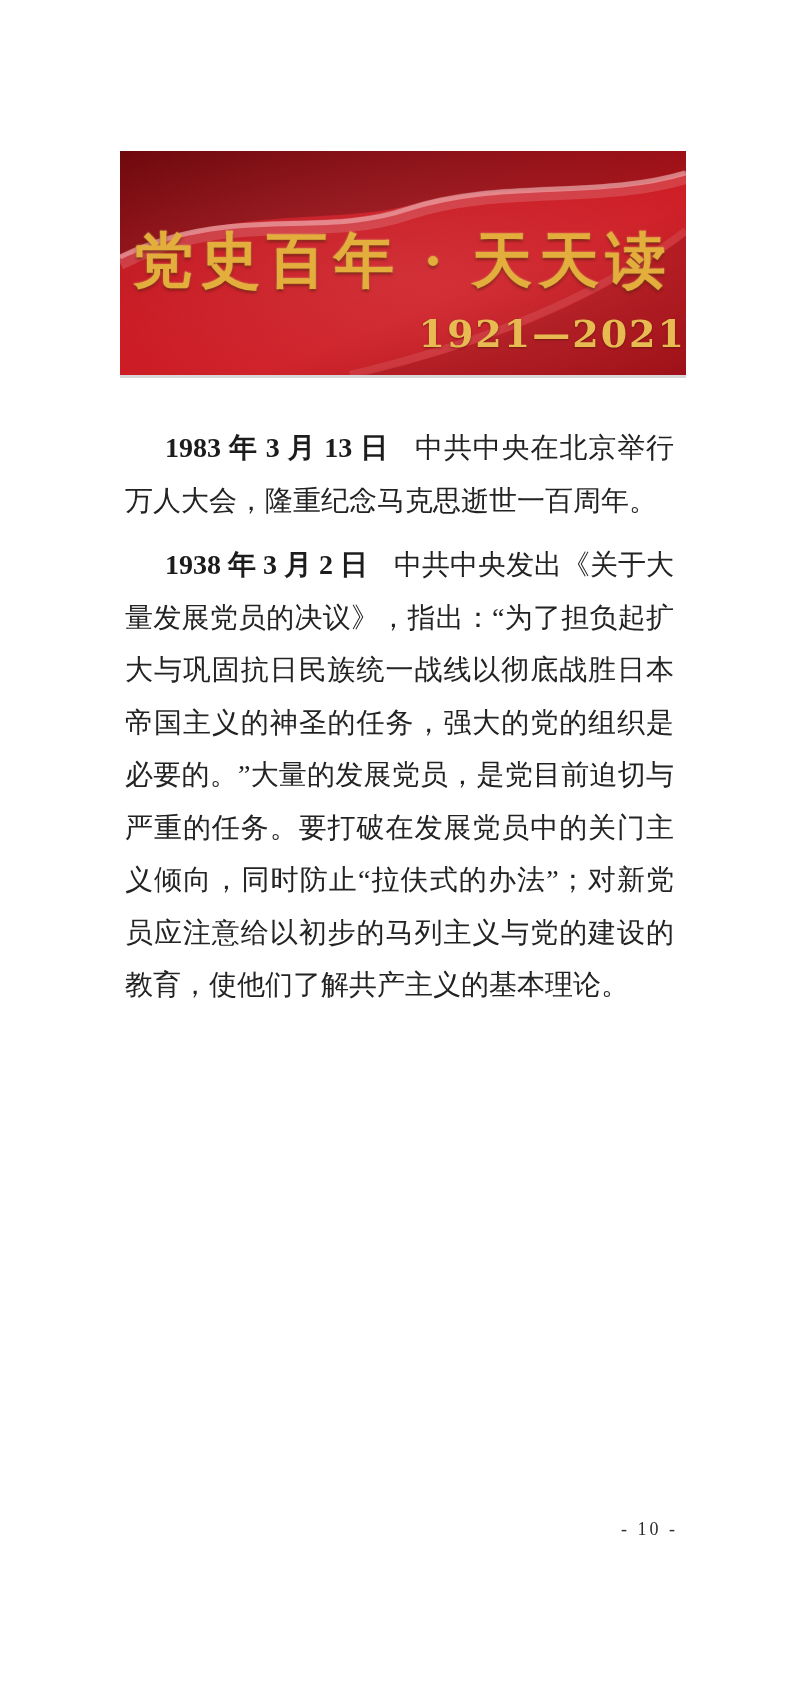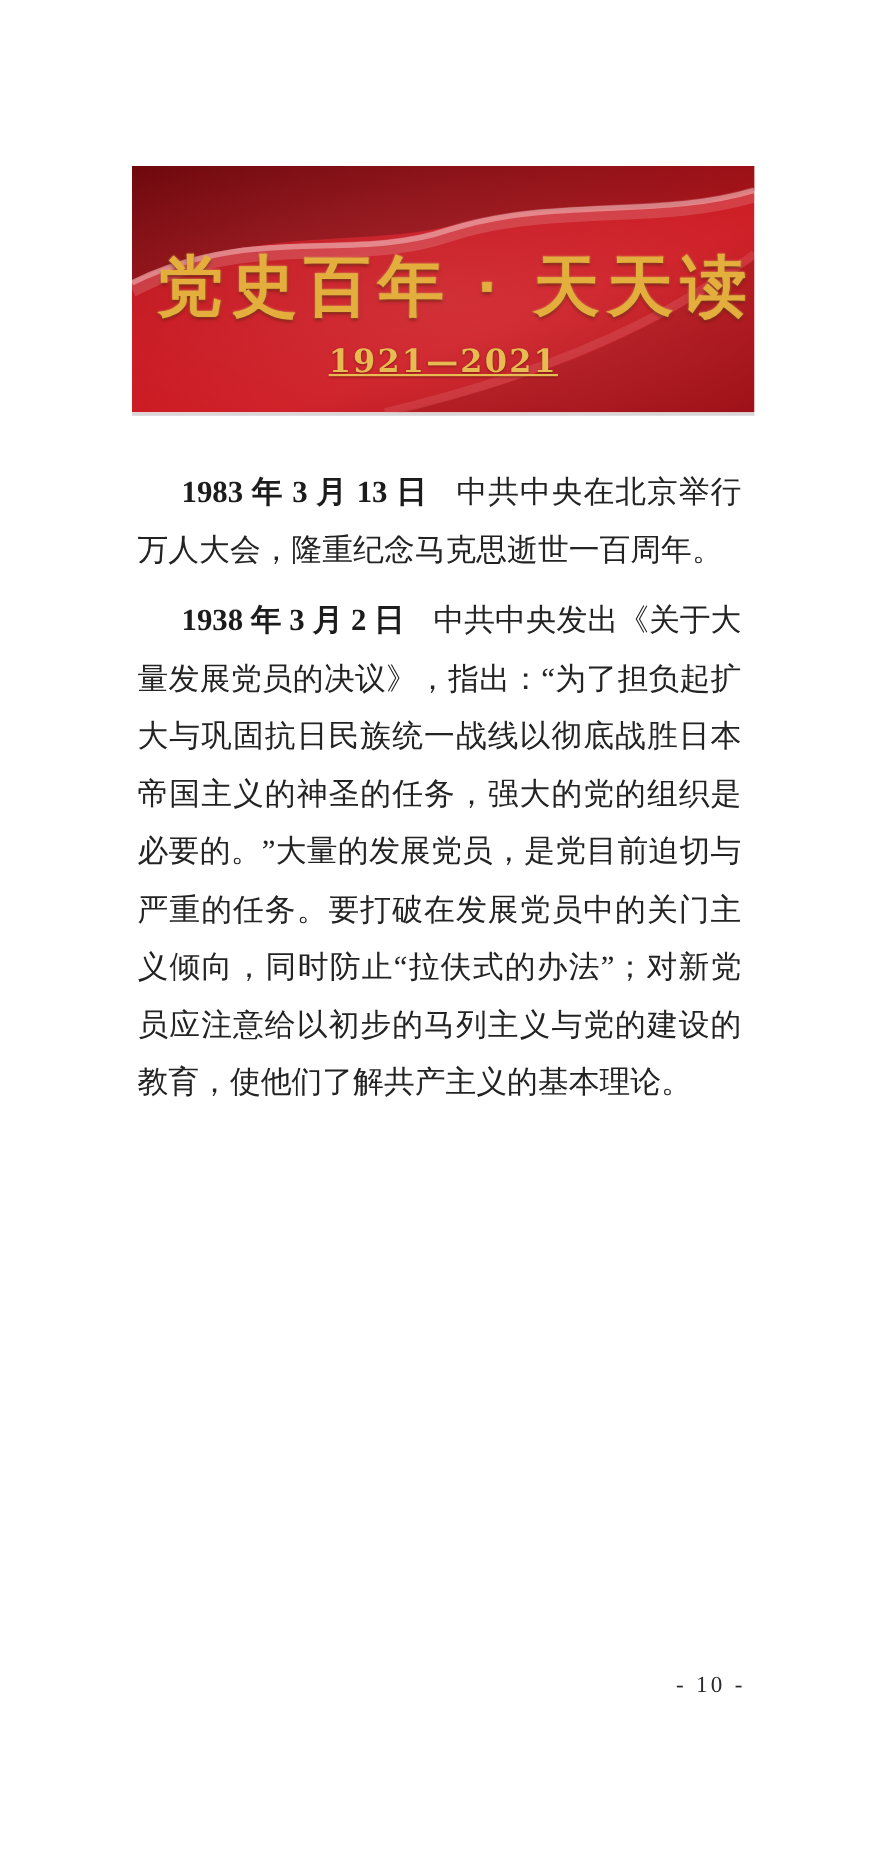--- a/index.html
+++ b/index.html
@@ -18,41 +18,40 @@
     left:120px; top:151px;
     width:566px; height:224px;
     border-bottom:3px solid #d7d7d9;
     overflow:hidden;
   }
   .banner svg{position:absolute;left:0;top:0;width:100%;height:100%;display:block;}
   .banner-title{
     position:absolute;
     left:0; top:70px;
     width:100%;
-    text-align:right;
+    text-align:center;
     font-size:60px;
     font-weight:bold;
     letter-spacing:7px;
     color:#e3ae3c;
     text-shadow:0 2px 3px rgba(80,20,5,.65), 0 0 2px #f4d170;
-    font-family:Liberation Sans, sans-serif;
+    font-family:Liberation Serif, serif;
     white-space:nowrap;
   }
   .banner-subtitle{
     position:absolute;
     left:0; top:160px;
     width:100%;
-    text-align:center;
-    font-size:29px;
+    text-align:right;
+    font-size:38px;
     font-weight:bold;
     letter-spacing:2px;
     color:#e8bb52;
     text-shadow:0 1px 2px rgba(80,20,5,.6);
     font-family:"DejaVu Serif","Liberation Serif",serif;
-    text-decoration:underline;
   }
 
   
   .article{
     position:absolute;
     left:113px; top:410px;
     width:573px;
     font-size:28px;
     line-height:52.5px;
     color:#232323;
@@ -67,21 +66,21 @@
     font-weight:bold;
     color:#1c1c1c;
     margin-right:26px;
   }
 
   
   .page-number{
     position:absolute;
     top:1519px;
     right:122px;
-    font-size:21px;
+    font-size:18px;
     letter-spacing:3px;
     color:#2a2a2e;
     font-family:"Liberation Serif","DejaVu Serif",serif;
   }
 </style>
 </head>
 <body>
 
 <div class="page">
 

